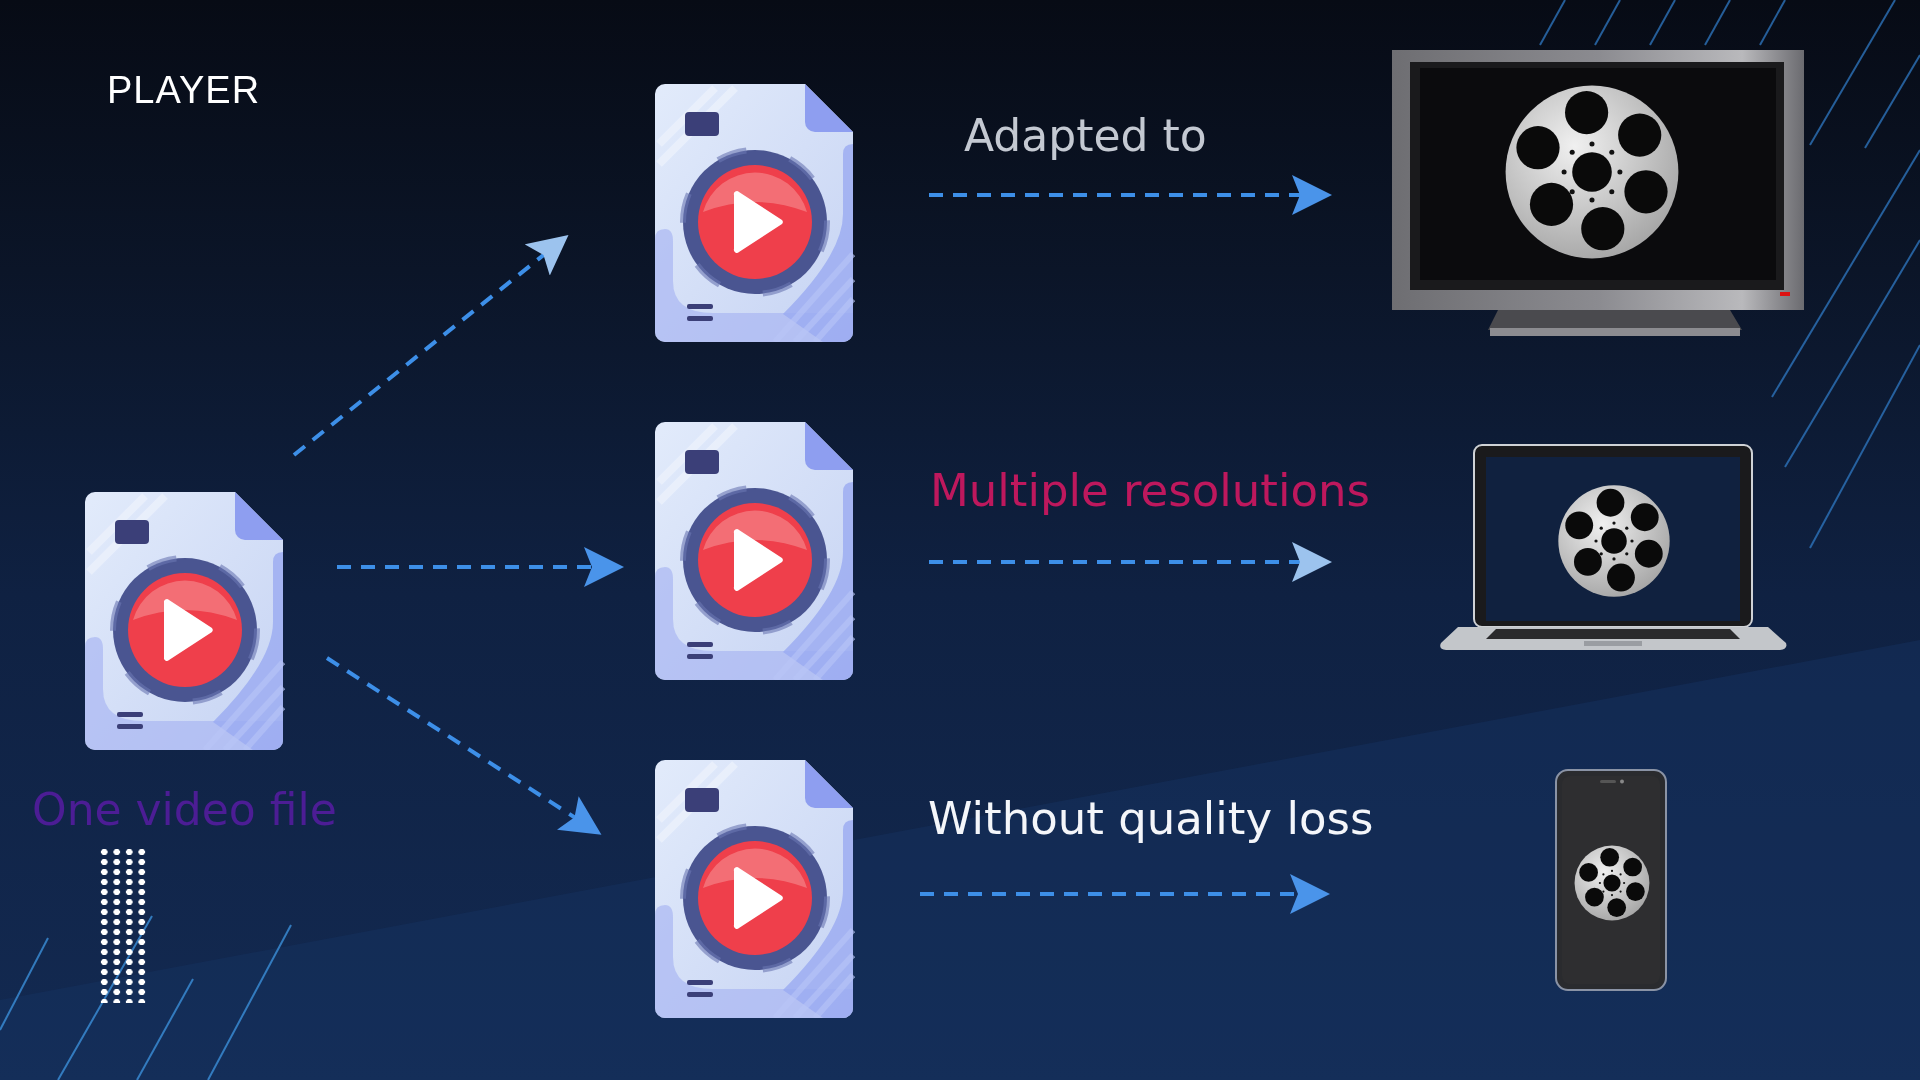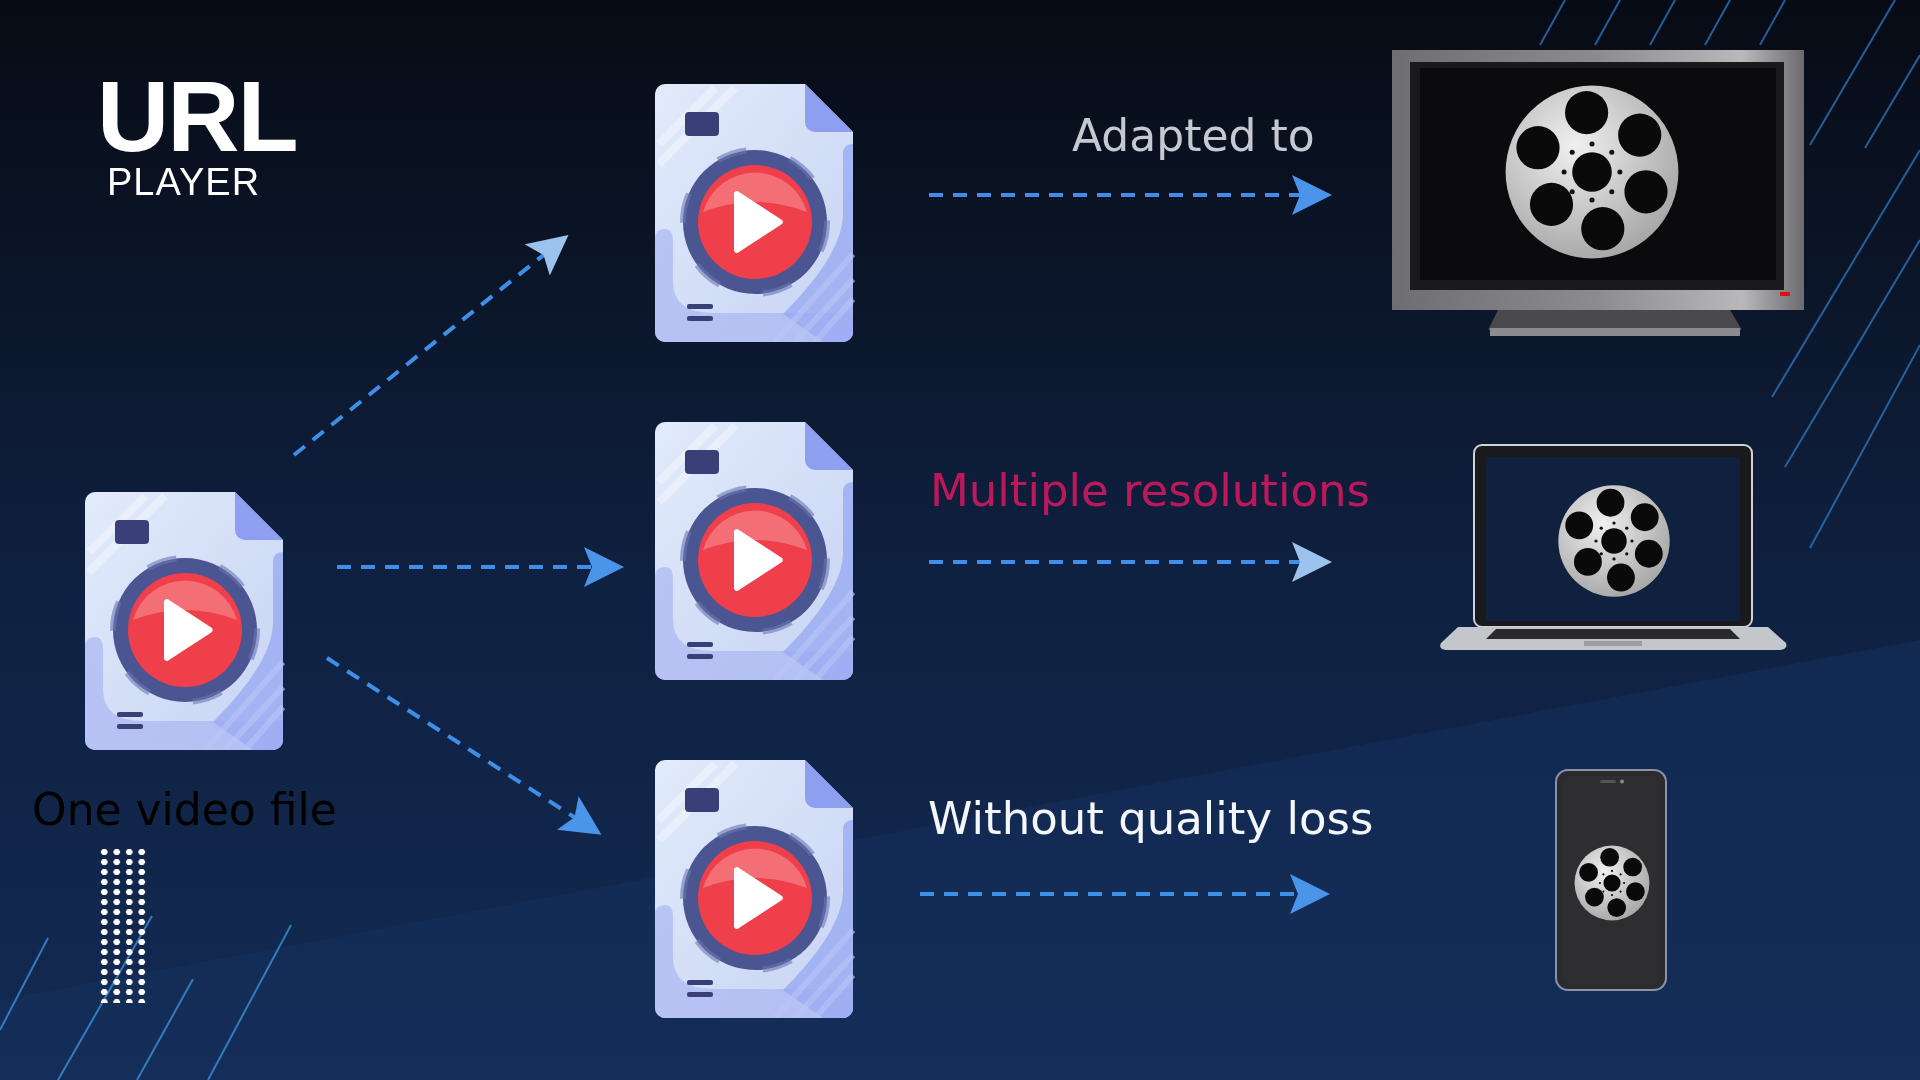--- a/index.html
+++ b/index.html
@@ -5,22 +5,22 @@
   html,body{margin:0;padding:0;}
   body{width:1920px;height:1080px;overflow:hidden;position:relative;
     background:linear-gradient(180deg,#070b15 0%,#0b1528 25%,#0f2142 55%,#132a52 100%);
     font-family:"DejaVu Sans","Liberation Sans",sans-serif;color:#fff;}
   .wedge{position:absolute;left:0;top:0;width:1920px;height:1080px;pointer-events:none;}
   .logo{position:absolute;left:97px;top:70px;}
   .logo-main{font-family:"Liberation Sans",sans-serif;font-weight:700;font-size:100px;line-height:92px;letter-spacing:-2px;color:#fff;}
   .logo-sub{font-family:"Liberation Sans",sans-serif;font-weight:400;font-size:38px;line-height:40px;letter-spacing:1px;color:#fff;margin-left:10px;}
   .file{position:absolute;width:200px;height:258px;}
   .label{position:absolute;font-family:"DejaVu Sans",sans-serif;white-space:nowrap;}
-  .lbl-one{left:32px;top:784px;font-size:44px;color:#000000;}
-  .lbl-adapted{left:1072px;top:110px;font-size:44px;color:#c4c9d2;}
+  .lbl-one{left:32px;top:784px;font-size:44px;color:#4c1d95;}
+  .lbl-adapted{left:964px;top:110px;font-size:44px;color:#c4c9d2;}
   .lbl-multi{left:930px;top:464px;font-size:45px;color:#be185d;}
   .lbl-quality{left:928px;top:792px;font-size:45px;color:#f4f6fa;text-align:right;}
   .arrows{position:absolute;left:0;top:0;width:1920px;height:1080px;pointer-events:none;}
   .device{position:absolute;}
   .dots{position:absolute;left:98px;top:847px;width:48px;height:156px;
     background-image:radial-gradient(circle,#ffffff 3px,transparent 3.4px);
     background-size:12.5px 10px;background-position:0 0;}
 </style>
 </head>
 <body>
@@ -41,21 +41,20 @@
     <line x1="1760" y1="45" x2="1785" y2="0"></line>
     <line x1="1810" y1="145" x2="1895" y2="0"></line>
     <line x1="1865" y1="148" x2="1920" y2="55"></line>
     <line x1="1772" y1="397" x2="1920" y2="150"></line>
     <line x1="1785" y1="467" x2="1920" y2="240"></line>
     <line x1="1810" y1="548" x2="1920" y2="345"></line>
   </g>
 </svg>
 
 <div class="logo">
-  <div class="logo-main">URL</div>
   <div class="logo-sub">PLAYER</div>
 </div>
 
 <svg width="0" height="0" style="position:absolute">
   <defs>
     <linearGradient id="paperG" x1="0" y1="0" x2="1" y2="1">
       <stop offset="0" stop-color="#e2ebfb"></stop>
       <stop offset="1" stop-color="#c6d3f3"></stop>
     </linearGradient>
     <symbol id="vfile" viewBox="0 0 200 258">

